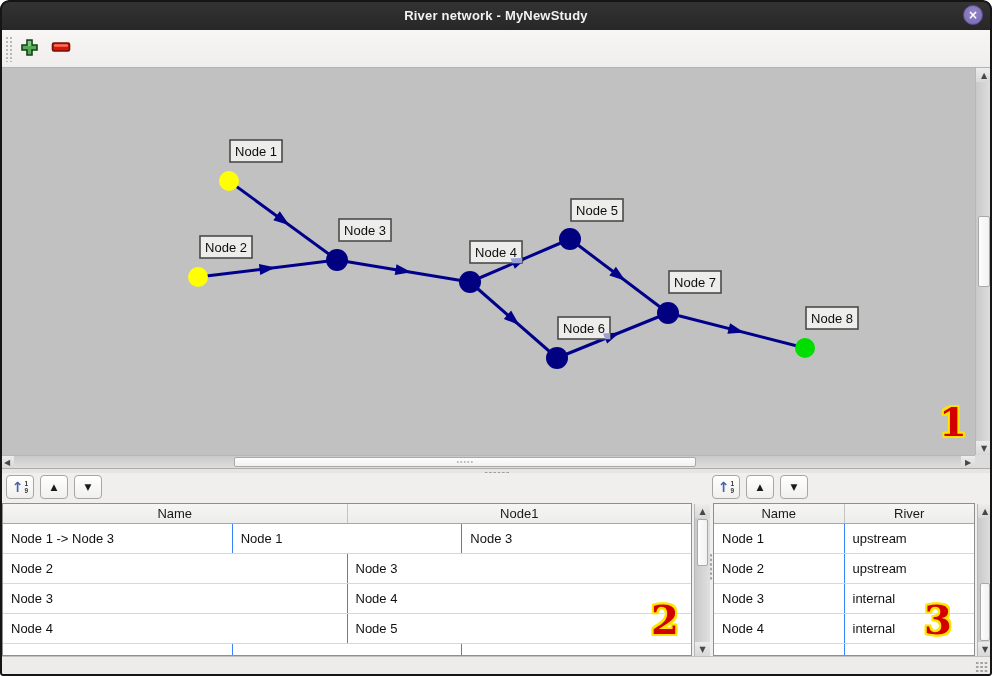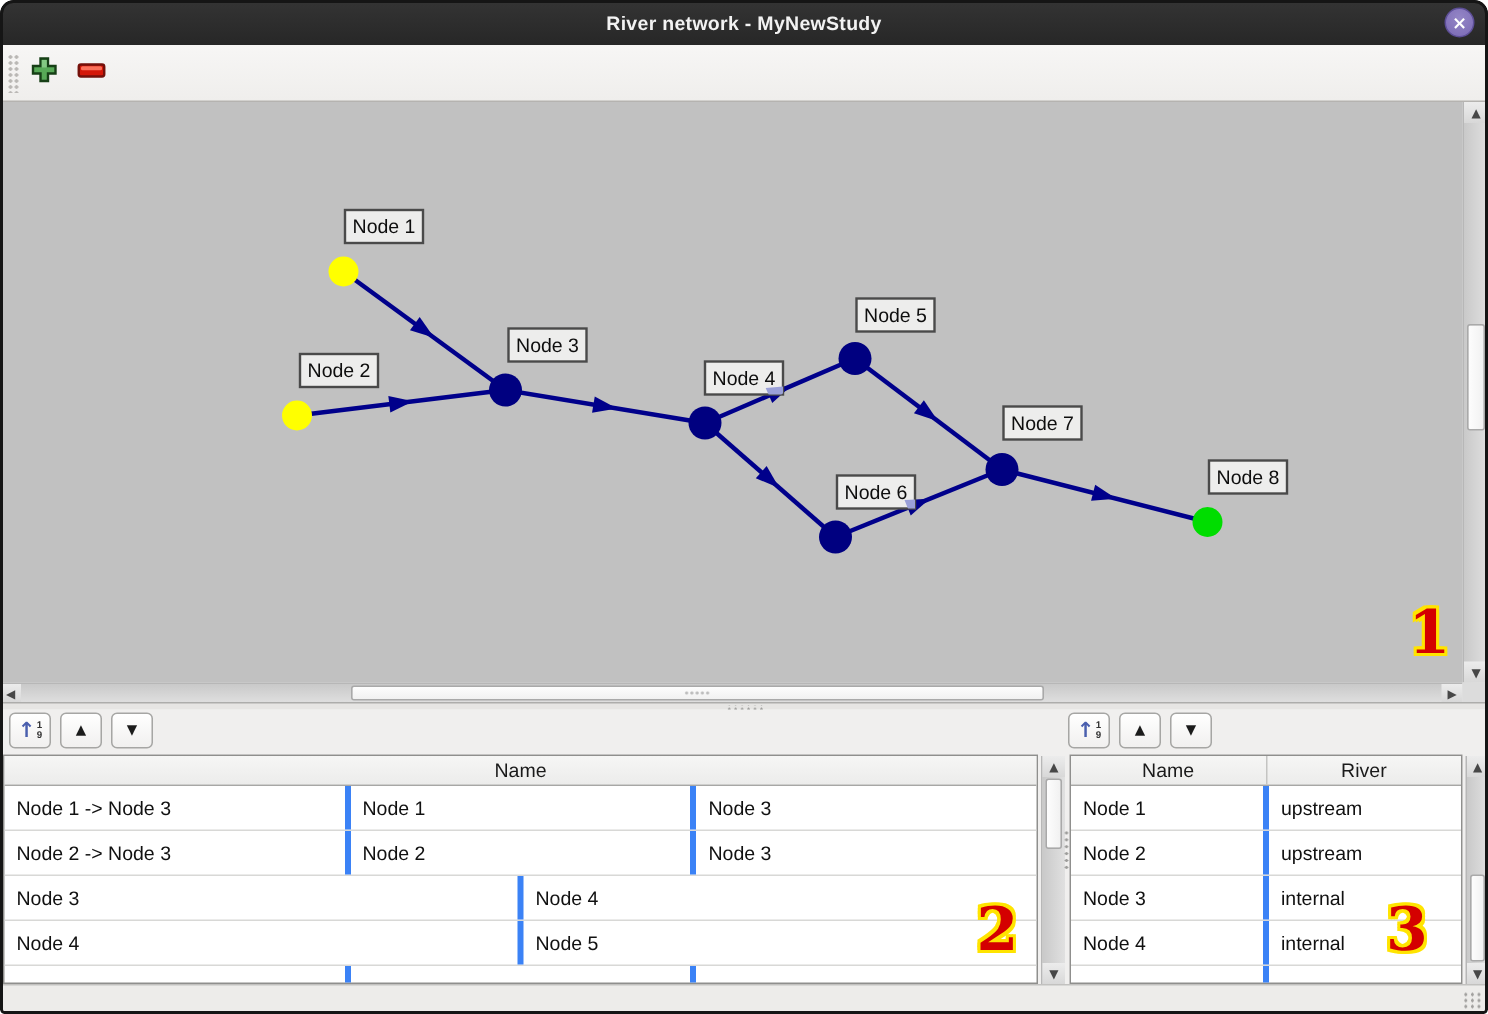--- a/index.html
+++ b/index.html
@@ -68,21 +68,21 @@
   .tri{font-family:"DejaVu Sans",sans-serif;font-size:9px;color:#1b1b1b;}
   .sort-ico{display:flex;align-items:center;line-height:1;}
   .sort-arrow{color:#4a5fae;font-size:14px;font-weight:bold;font-family:"DejaVu Sans",sans-serif;}
   .sort-digits{display:flex;flex-direction:column;font-size:6.5px;color:#333;font-weight:bold;margin-left:1px;line-height:1.15;}
   
   .table{position:absolute;top:503px;height:153px;background:#ffffff;border:1px solid #8f8f8d;overflow:hidden;}
   .t-header{display:flex;height:20px;background:linear-gradient(#f6f6f5,#ececeb);border-bottom:1px solid #a7a7a5;}
   .t-hcell{flex:1;display:flex;align-items:center;justify-content:center;font-size:13px;color:#1a1a1a;border-right:1px solid #c4c4c2;overflow:hidden;}
   .t-hcell:last-child{border-right:none;}
   .t-row{display:flex;height:30px;border-bottom:1px solid #d8d8d6;}
-  .t-cell{flex:1;display:flex;align-items:center;padding-left:8px;font-size:13px;color:#111;border-right:4px solid #3b82f6;overflow:hidden;white-space:nowrap;}
+  .t-cell{flex:1;display:flex;align-items:center;padding-left:8px;font-size:13px;color:#111;border-right:1px solid #3b82f6;overflow:hidden;white-space:nowrap;}
   .t-cell:last-child{border-right:none;}
   .table.left{left:2px;width:690px;}
   .table.right{left:713px;width:262px;}
   .mid-grip{position:absolute;left:709px;top:553px;width:4px;height:28px;
     background-image:radial-gradient(circle,#9d9d9b 1px,transparent 1.2px);background-size:4px 4.6px;z-index:5;}
   
   .bottombar{position:absolute;left:0;top:656px;width:992px;height:20px;background:#edecea;border-top:1px solid #c2c1bf;}
   .resize-grip{position:absolute;right:4px;bottom:3px;width:13px;height:12px;
     background-image:radial-gradient(circle,#a2a19f 1px,transparent 1.2px);background-size:4.4px 4px;cursor:nwse-resize;}
   
@@ -275,29 +275,29 @@
         <span class="tri">▲</span>
       </div>
     <div class="ctl-btn" style="left:780px;">
         <span class="tri">▼</span>
       </div>
   </div>
 
   <div class="table left">
     <div class="t-header">
         <div class="t-hcell">Name</div>
+        <div class="t-hcell">Node1</div>
       </div>
     <div class="t-body">
         <div class="t-row">
           <div class="t-cell">Node 1 -&gt; Node 3</div>
           <div class="t-cell">Node 1</div>
           <div class="t-cell">Node 3</div>
         </div>
         <div class="t-row">
-          <div class="t-cell">Node 2 -&gt; Node 3</div>
           <div class="t-cell">Node 2</div>
           <div class="t-cell">Node 3</div>
         </div>
         <div class="t-row">
           <div class="t-cell">Node 3</div>
           <div class="t-cell">Node 4</div>
         </div>
         <div class="t-row">
           <div class="t-cell">Node 4</div>
           <div class="t-cell">Node 5</div>

